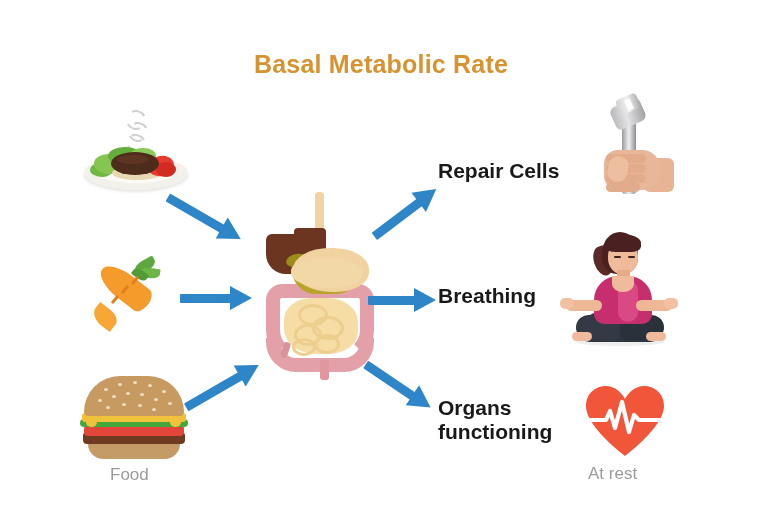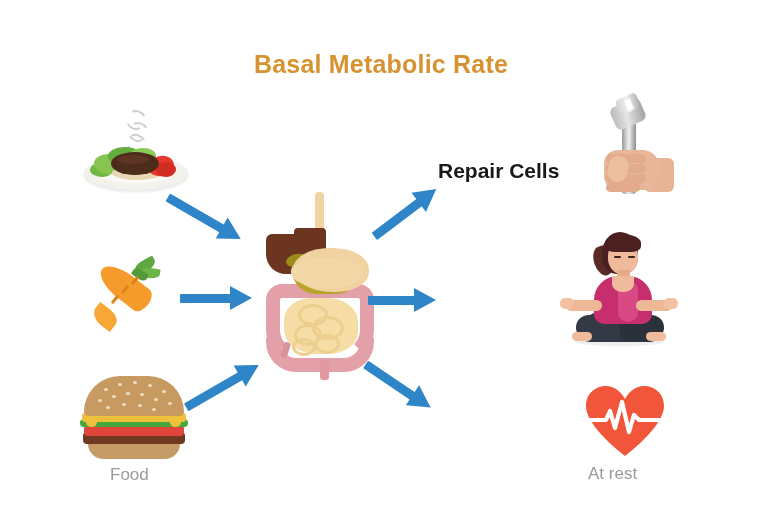--- a/index.html
+++ b/index.html
@@ -577,20 +577,22 @@
     <div class="shaft" style="width:50px; background:#2e86c8;"></div>
     <div class="head" style="left:46px; border-left:22px solid #2e86c8;"></div>
   </div>
 
   <div class="abs arrow" style="left:366px; top:352px; width:90px; height:24px; transform: rotate(34deg);">
     <div class="shaft" style="width:60px; background:#2e86c8;"></div>
     <div class="head" style="left:56px; border-left:22px solid #2e86c8;"></div>
   </div>
 
   <div class="abs dark-label" id="repair-cells">Repair Cells</div>
+  <div class="abs dark-label" id="breathing">Breathing</div>
+  <div class="abs dark-label" id="organs-functioning">Organs functioning</div>
 
   <div class="abs" id="wrench-wrap">
     <div class="wrench-handle"></div>
     <div class="wrench-hole"></div>
     <div class="wrench-head-a"></div>
     <div class="wrench-jaw"></div>
     <div class="wrench-gap"></div>
     <div class="wrist"></div>
     <div class="hand-palm"></div>
     <div class="finger" style="top:58px;"></div>

